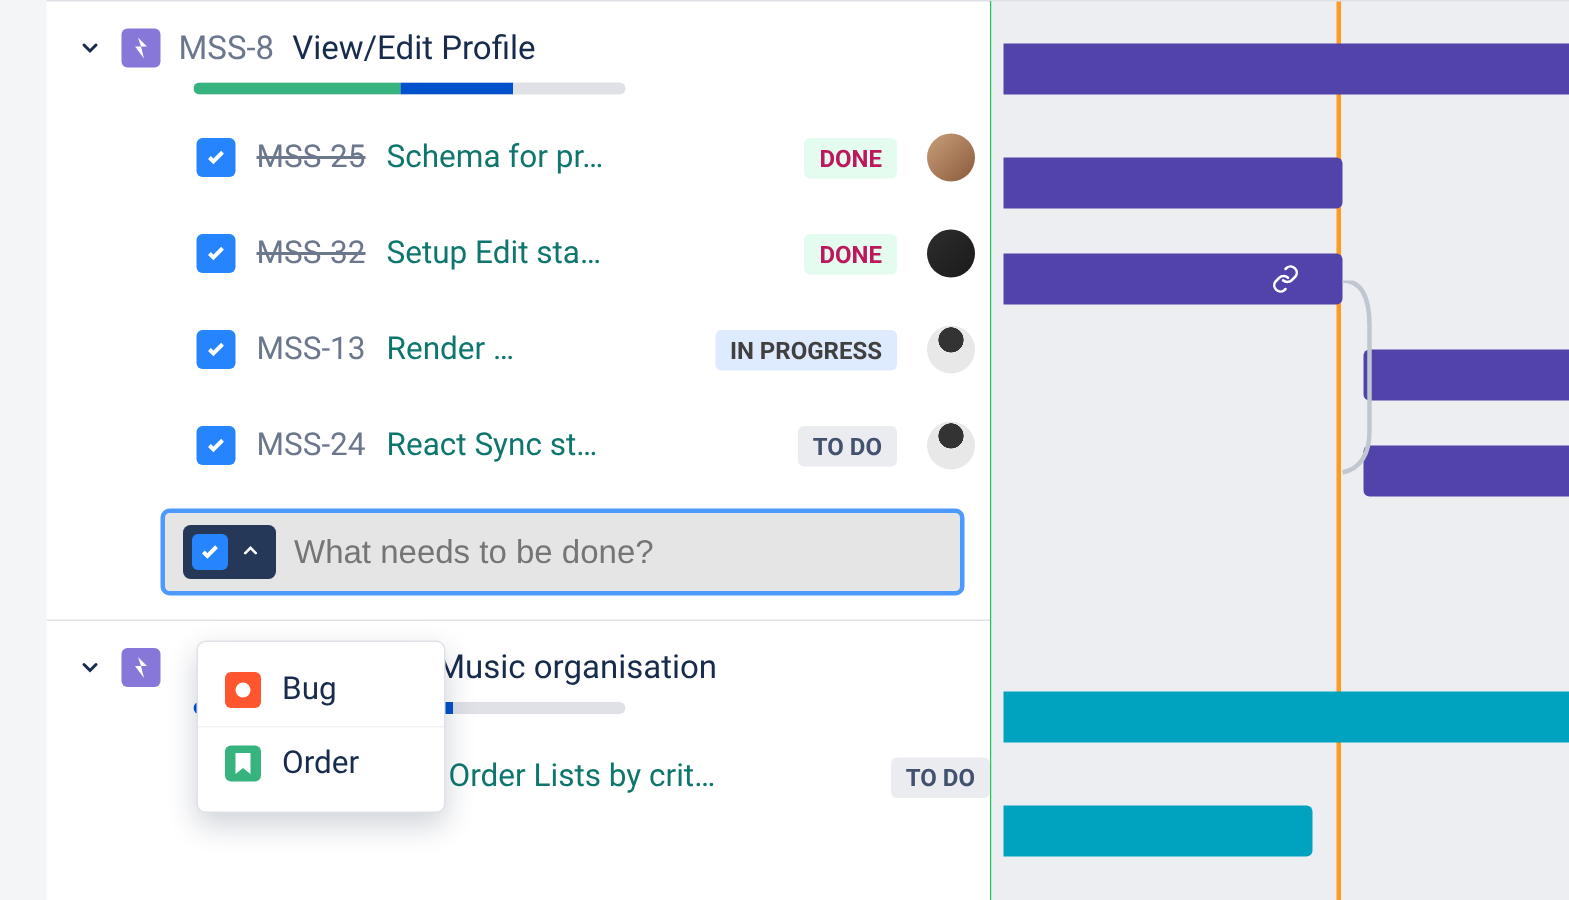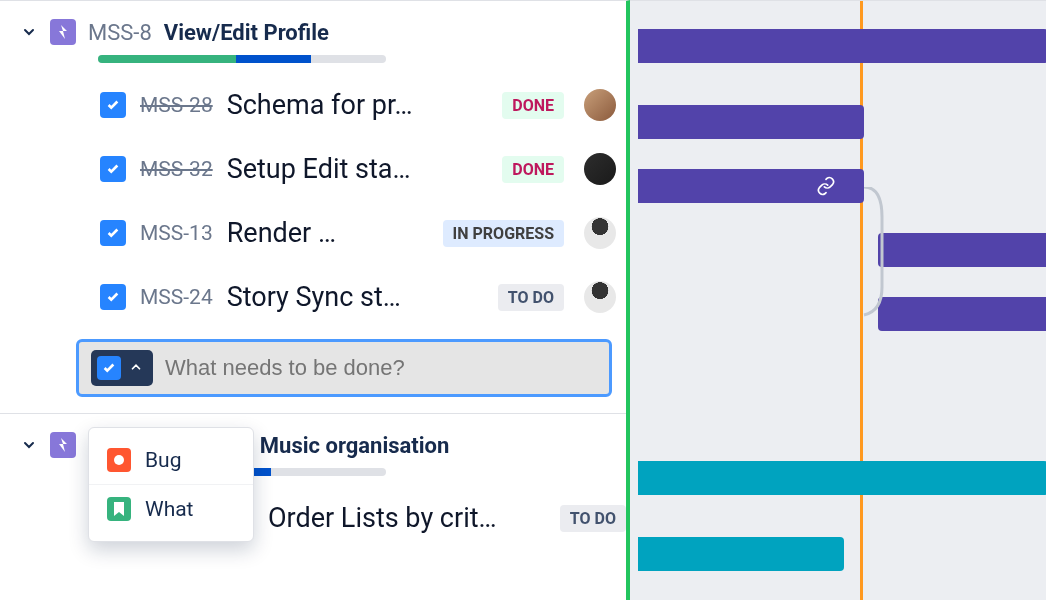--- a/index.html
+++ b/index.html
@@ -9,23 +9,24 @@
     width: 1046px;
     height: 600px;
     overflow: hidden;
     position: relative;
   }
   .container { display: flex; width: 100%; height: 100%; }
   .left-panel {
     width: 630px;
     background: #ffffff;
     position: relative;
-    border-right: 4px solid #22c55e;
+    border-right: 1px solid #22c55e;
     border-top: 1px solid #dfe1e6;
     margin-top: 0;
+    margin-left: 31px;
   }
   .right-panel {
     flex: 1;
     background: #eceef2;
     position: relative;
     border-top: 1px solid #dfe1e6;
   }
 
   .epic-row {
     display: flex;
@@ -46,21 +47,21 @@
     width: 26px;
     height: 26px;
     background: #8777D9;
     border-radius: 4px;
     display: flex;
     align-items: center;
     justify-content: center;
   }
   .epic-icon svg { width: 16px; height: 16px; fill: #fff; }
   .epic-key { color: #6B778C; font-size: 22px; font-weight: 400; }
-  .epic-title { color: #172B4D; font-size: 22px; font-weight: 700; }
+  .epic-title { color: #172B4D; font-size: 22px; font-weight: 400; }
 
   .progress-bar {
     margin: 4px 0 10px 98px;
     width: 288px;
     height: 8px;
     border-radius: 4px;
     background: #dfe1e6;
     display: flex;
     overflow: hidden;
   }
@@ -79,21 +80,21 @@
     height: 26px;
     background: #2684FF;
     border-radius: 4px;
     display: flex;
     align-items: center;
     justify-content: center;
   }
   .task-icon svg { width: 14px; height: 14px; stroke: #fff; stroke-width: 3; fill: none; }
   .child-key { color: #6B778C; font-size: 21px; }
   .child-key.struck { text-decoration: line-through; }
-  .child-title { color: #0f172a; font-size: 27px; white-space: nowrap; overflow: hidden; text-overflow: ellipsis; flex: 1; min-width: 0; }
+  .child-title { color: #0f766e; font-size: 21px; white-space: nowrap; overflow: hidden; text-overflow: ellipsis; flex: 1; min-width: 0; }
   .badge {
     font-size: 16px;
     font-weight: 700;
     padding: 4px 10px;
     border-radius: 4px;
     white-space: nowrap;
   }
   .badge-done { background: #E3FCEF; color: #be185d; }
   .badge-inprog { background: #DEEBFF; color: #404040; }
   .badge-todo { background: #EBECF0; color: #42526E; }
@@ -124,21 +125,21 @@
     align-items: center;
     gap: 8px;
     padding: 6px 10px 6px 6px;
   }
   .create-chip .task-icon { width: 24px; height: 24px; }
   .create-chip .chev { color: #fff; }
   .create-placeholder { color: #6B778C; font-size: 22px; flex: 1; outline: none; border: none; background: transparent; }
 
   .dropdown {
     position: absolute;
-    left: 88px;
+    left: 100px;
     top: 426px;
     width: 166px;
     background: #fff;
     border: 1px solid #dfe1e6;
     border-radius: 6px;
     box-shadow: 0 8px 20px rgba(9,30,66,0.2);
     padding: 8px 0;
     z-index: 50;
   }
   .dropdown-item {
@@ -211,21 +212,21 @@
       <div class="progress-done" style="width:48%"></div>
       <div class="progress-inprog" style="width:26%"></div>
     </div>
 
     <div class="child-row">
       <span class="task-icon">
           <svg viewBox="0 0 16 16">
             <path d="M3 8l3 3 7-7"></path>
           </svg>
         </span>
-      <span class="child-key struck">MSS-28</span>
+      <span class="child-key struck">MSS-25</span>
       <span class="child-title">Schema for pr…</span>
       <span class="badge badge-done">DONE</span>
       <span class="avatar" style="background:linear-gradient(135deg,#c89f7a,#8b5a3c)"></span>
     </div>
 
     <div class="child-row">
       <span class="task-icon">
           <svg viewBox="0 0 16 16">
             <path d="M3 8l3 3 7-7"></path>
           </svg>
@@ -248,21 +249,21 @@
       <span class="avatar" style="background:radial-gradient(circle at 50% 30%, #333 30%, #e8e8e8 31%)"></span>
     </div>
 
     <div class="child-row">
       <span class="task-icon">
           <svg viewBox="0 0 16 16">
             <path d="M3 8l3 3 7-7"></path>
           </svg>
         </span>
       <span class="child-key">MSS-24</span>
-      <span class="child-title">Story Sync st…</span>
+      <span class="child-title">React Sync st…</span>
       <span class="badge badge-todo">TO DO</span>
       <span class="avatar" style="background:radial-gradient(circle at 50% 30%, #333 30%, #e8e8e8 31%)"></span>
     </div>
 
     <div class="create-row">
       <span class="create-chip">
         <span class="task-icon">
             <svg viewBox="0 0 16 16">
               <path d="M3 8l3 3 7-7"></path>
             </svg>
@@ -303,21 +304,21 @@
       <div class="dropdown-item">
         <span class="bug-icon"></span>
         <span>Bug</span>
       </div>
       <div class="dropdown-item">
         <span class="story-icon">
           <svg viewBox="0 0 12 14">
               <path d="M1 0h10v14l-5-4-5 4z"></path>
             </svg>
         </span>
-        <span>What</span>
+        <span>Order</span>
       </div>
     </div>
 
   </div>
 
   <div class="right-panel">
     <div class="today-line" style="left:230px"></div>
 
     <div class="timeline-bar bar-purple" style="left:8px;width:410px;top:28px;border-radius:0 4px 4px 0"></div>
     <div class="timeline-bar bar-purple" style="left:8px;width:226px;top:104px;border-radius:0 4px 4px 0"></div>

